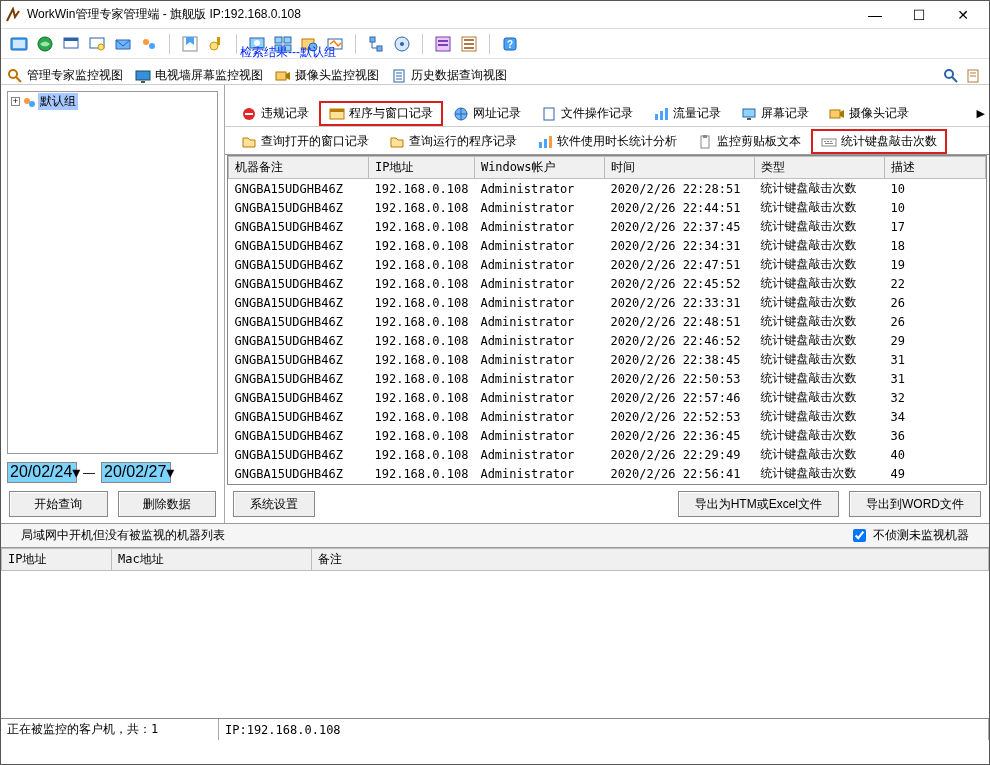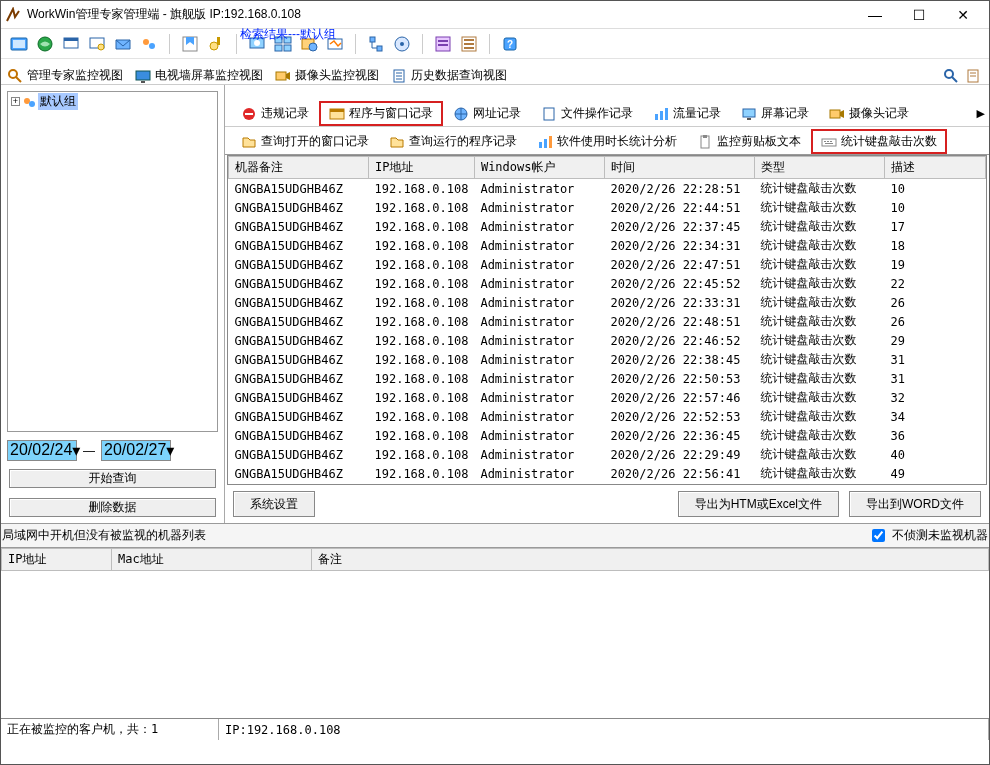--- a/index.html
+++ b/index.html
@@ -30,42 +30,42 @@
   .tb-sep { width:1px; height:20px; background:#ccc; margin: 0 6px; }
   .tb-btn { width:24px; height:24px; border:1px solid transparent; display:flex; align-items:center; justify-content:center; }
   .viewsbar {
     height: 26px; display:flex; align-items:flex-end; padding:0 6px; gap: 12px;
     border-bottom: 1px solid #ccc; background:#fff;
     position: relative;
   }
   .viewitem { display:flex; align-items:center; gap:4px; cursor:pointer; }
   .viewitem span.ico { width:16px; height:16px; display:inline-flex; align-items:center; justify-content:center; }
   .search-result {
-    position:absolute; left:240px; top:26px; color:#0027ff; font-size:12px; z-index:2;
+    position:absolute; left:240px; top:44px; color:#0027ff; font-size:12px; z-index:2;
   }
   .right-icons { position:absolute; right:8px; display:flex; gap:6px; }
   .mainarea {
     display:flex; height: 438px;
   }
   .left-pane {
     width: 224px; display:flex; flex-direction:column;
     border-right:1px solid #a9a9a9;
   }
   .tree-wrap {
     flex:1; margin:6px; border:1px solid #999; background:#fff; overflow:auto;
   }
   .tree-row { display:flex; align-items:center; gap:2px; padding: 1px 3px; }
   .tree-label { background:#a8c9ff; padding:0 2px; }
   .date-row { display:flex; align-items:center; gap:6px; padding: 2px 6px; font-size:12px; }
   .date-inp {
     width:70px; height:21px; font-size:16px; border:1px solid #888; display:flex; align-items:flex-start; padding:0 2px; background:#7dd3fc;
   }
   .date-inp .dd { flex:1; }
   .date-inp .ddbtn { width:14px; text-align:center; }
-  .btn-row { display:flex; gap:10px; padding: 6px 8px; flex-direction: column; }
+  .btn-row { display:flex; gap:10px; padding: 6px 8px; }
   .win-btn {
     flex:1; height:26px; border:1px solid #888; background:#efefef;
     display:flex; align-items:center; justify-content:center; font-size:12px;
     box-shadow: inset 1px 1px 0 #fff;
     cursor:pointer;
   }
   .right-pane { flex:1; display:flex; flex-direction:column; position:relative; }
   .tabrow {
     display:flex; align-items:center; height:26px; padding-left:6px; gap:0; border-bottom:1px solid #ccc;
     position: relative; padding-top: 16px; height: 42px;
@@ -93,21 +93,21 @@
   table.datatbl td {
     padding: 1px 6px; white-space:nowrap;
   }
   .bottom-actions {
     display:flex; align-items:center; padding: 6px 8px; gap: 10px;
   }
   .bottom-actions .spacer { flex:1; }
   .win-btn.sm { flex:0 0 auto; padding: 0 16px; height:26px; }
   .section-label {
     background:#f5f5f5; border-top:1px solid #9a9a9a; border-bottom:1px solid #9a9a9a;
-    display:flex; align-items:center; padding: 2px 1px; font-size:12px;
+    display:flex; align-items:center; padding: 2px 20px; font-size:12px;
     justify-content: space-between;
   }
   .checkbox-wrap { display:flex; align-items:center; gap:4px; }
   .lower-table {
     height: 170px; border:0; overflow:auto; background:#fff;
   }
   .lower-table table { width:100%; border-collapse:collapse; font-size:12px; font-family:"SimSun",monospace; }
   .lower-table th {
     text-align:left; font-weight:normal; background:#f0f0f0;
     border:1px solid #bdbdbd; padding: 2px 6px; height:20px;

